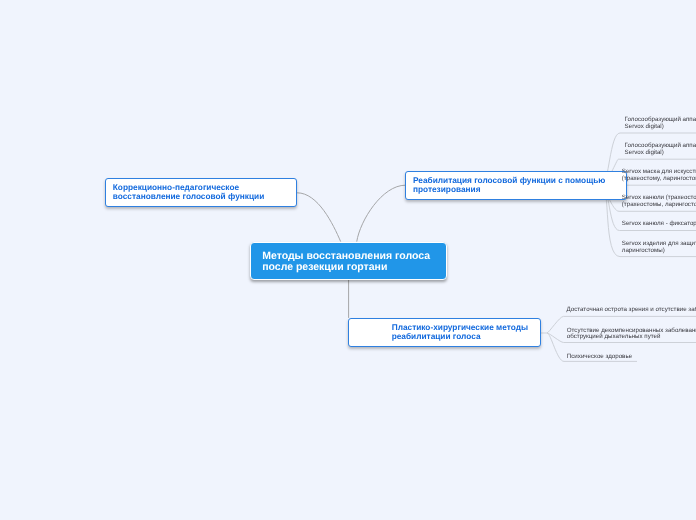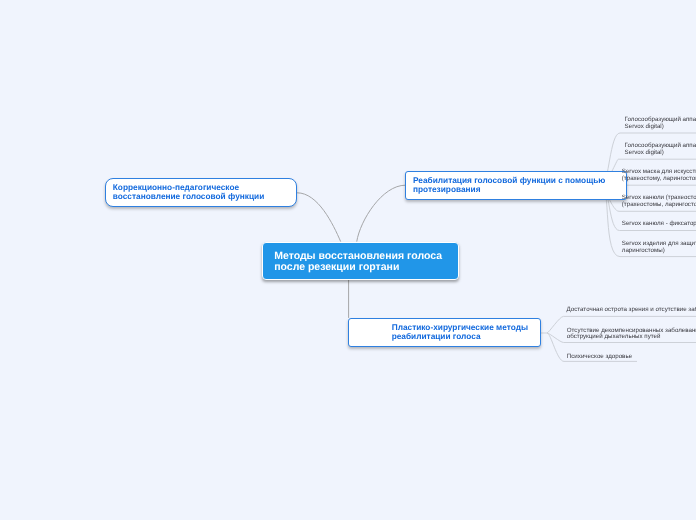--- a/index.html
+++ b/index.html
@@ -1,20 +1,20 @@
 <!DOCTYPE html>
 <html><head>
 <meta charset="utf-8">
 <style>
   html,body{margin:0;padding:0;}
   body{width:696px;height:520px;background:#f0f4fd;font-family:"Liberation Sans",sans-serif;overflow:hidden;position:relative;-webkit-font-smoothing:antialiased;text-rendering:geometricPrecision;}
   #canvas{position:absolute;left:0;top:0;width:696px;height:520px;}
   svg.links{position:absolute;left:0;top:0;width:696px;height:520px;pointer-events:none;}
   .node{position:absolute;box-sizing:border-box;}
-  .nd-root{background:#2196e8;border:1.2px solid #fff;border-radius:4px;color:#fff;font-weight:bold;font-size:10.5px;line-height:11px;padding:8px 11px;box-shadow:0 2px 3px rgba(0,0,0,.35);margin-left:12px;}
+  .nd-root{background:#2196e8;border:1.2px solid #fff;border-radius:4px;color:#fff;font-weight:bold;font-size:10.5px;line-height:11px;padding:8px 11px;box-shadow:0 2px 3px rgba(0,0,0,.35);}
   .nd-main{background:#fff;border:1.8px solid #2f80e0;border-radius:3px;color:#1269dd;font-weight:bold;font-size:8.3px;line-height:9px;padding:4px 7px;box-shadow:0 2px 3px rgba(0,0,0,.25);}
   .leaf{position:absolute;color:#3a3a40;font-size:6.2px;line-height:6.7px;}
 </style>
 </head>
 <body>
 
 <div id="canvas">
   <svg class="links" viewBox="0 0 696 520" fill="none">
     <g stroke="#a5a6a8" stroke-width="1" fill="none" stroke-linecap="round">
       <path d="M297.5,192.8 C317.9,192.8 333.1,224 340.5,241.2"></path>
@@ -29,21 +29,21 @@
       <path d="M602,185.2 C604.2,185.2 612.3,211.3 619,211.3 L696,211.3"></path>
       <path d="M602,185.2 C609.5,185.2 608.7,230.5 619.5,230.5 L696,230.5"></path>
       <path d="M602,185.2 C610.4,185.2 603.2,256.6 620,256.6 L696,256.6"></path>
       <path d="M540,333 L547,333"></path>
       <path d="M547,333 C548.8,333 559.6,316.4 563.4,316.4 L696,316.4"></path>
       <path d="M547,333 C549.7,333 560.0,342.5 563.7,342.5 L696,342.5"></path>
       <path d="M547,333 C551.0,333 556.9,361.4 564,361.4 L637,361.4"></path>
     </g>
   </svg>
 
-  <div class="node nd-main" style="left:104.8px;top:177.6px;width:192.6px;height:29.4px;border-radius:8px;"><span>Коррекционно-педагогическое восстановление голосовой функции</span></div>
+  <div class="node nd-main" style="left:104.8px;top:177.6px;width:192.6px;height:29.4px;"><span>Коррекционно-педагогическое восстановление голосовой функции</span></div>
   <div class="node nd-main" style="left:405px;top:171px;width:222px;height:29.4px;"><span>Реабилитация голосовой функции с помощью протезирования</span></div>
   <div class="node nd-root" style="left:250.2px;top:241.5px;width:196.6px;height:38.2px;"><span>Методы восстановления голоса после резекции гортани</span></div>
   <div class="node nd-main" style="left:347.7px;top:317.9px;width:193.4px;height:29.6px;padding-left:43px;"><span>Пластико-хирургические методы реабилитации голоса</span></div>
 
   <div class="leaf" style="left:624.6px;top:117.2px;width:152px;"><span>Голосообразующий аппарат (электронная гортань Servox digital)</span></div>
   <div class="leaf" style="left:624.6px;top:143.2px;width:152px;"><span>Голосообразующий аппарат (электронная гортань Servox digital)</span></div>
   <div class="leaf" style="left:621.8px;top:169.3px;width:152px;"><span>Servox маска для искусственной вентиляции (трахеостому, ларингостому)</span></div>
   <div class="leaf" style="left:621.8px;top:195.4px;width:152px;"><span>Servox канюли (трахеостомические трубки) (трахеостомы, ларингостомы)</span></div>
   <div class="leaf" style="left:621.8px;top:221.4px;width:152px;"><span>Servox канюля - фиксатор</span></div>
   <div class="leaf" style="left:621.8px;top:241.4px;width:152px;"><span>Servox изделия для защиты (трахеостомы, ларингостомы)</span></div>

